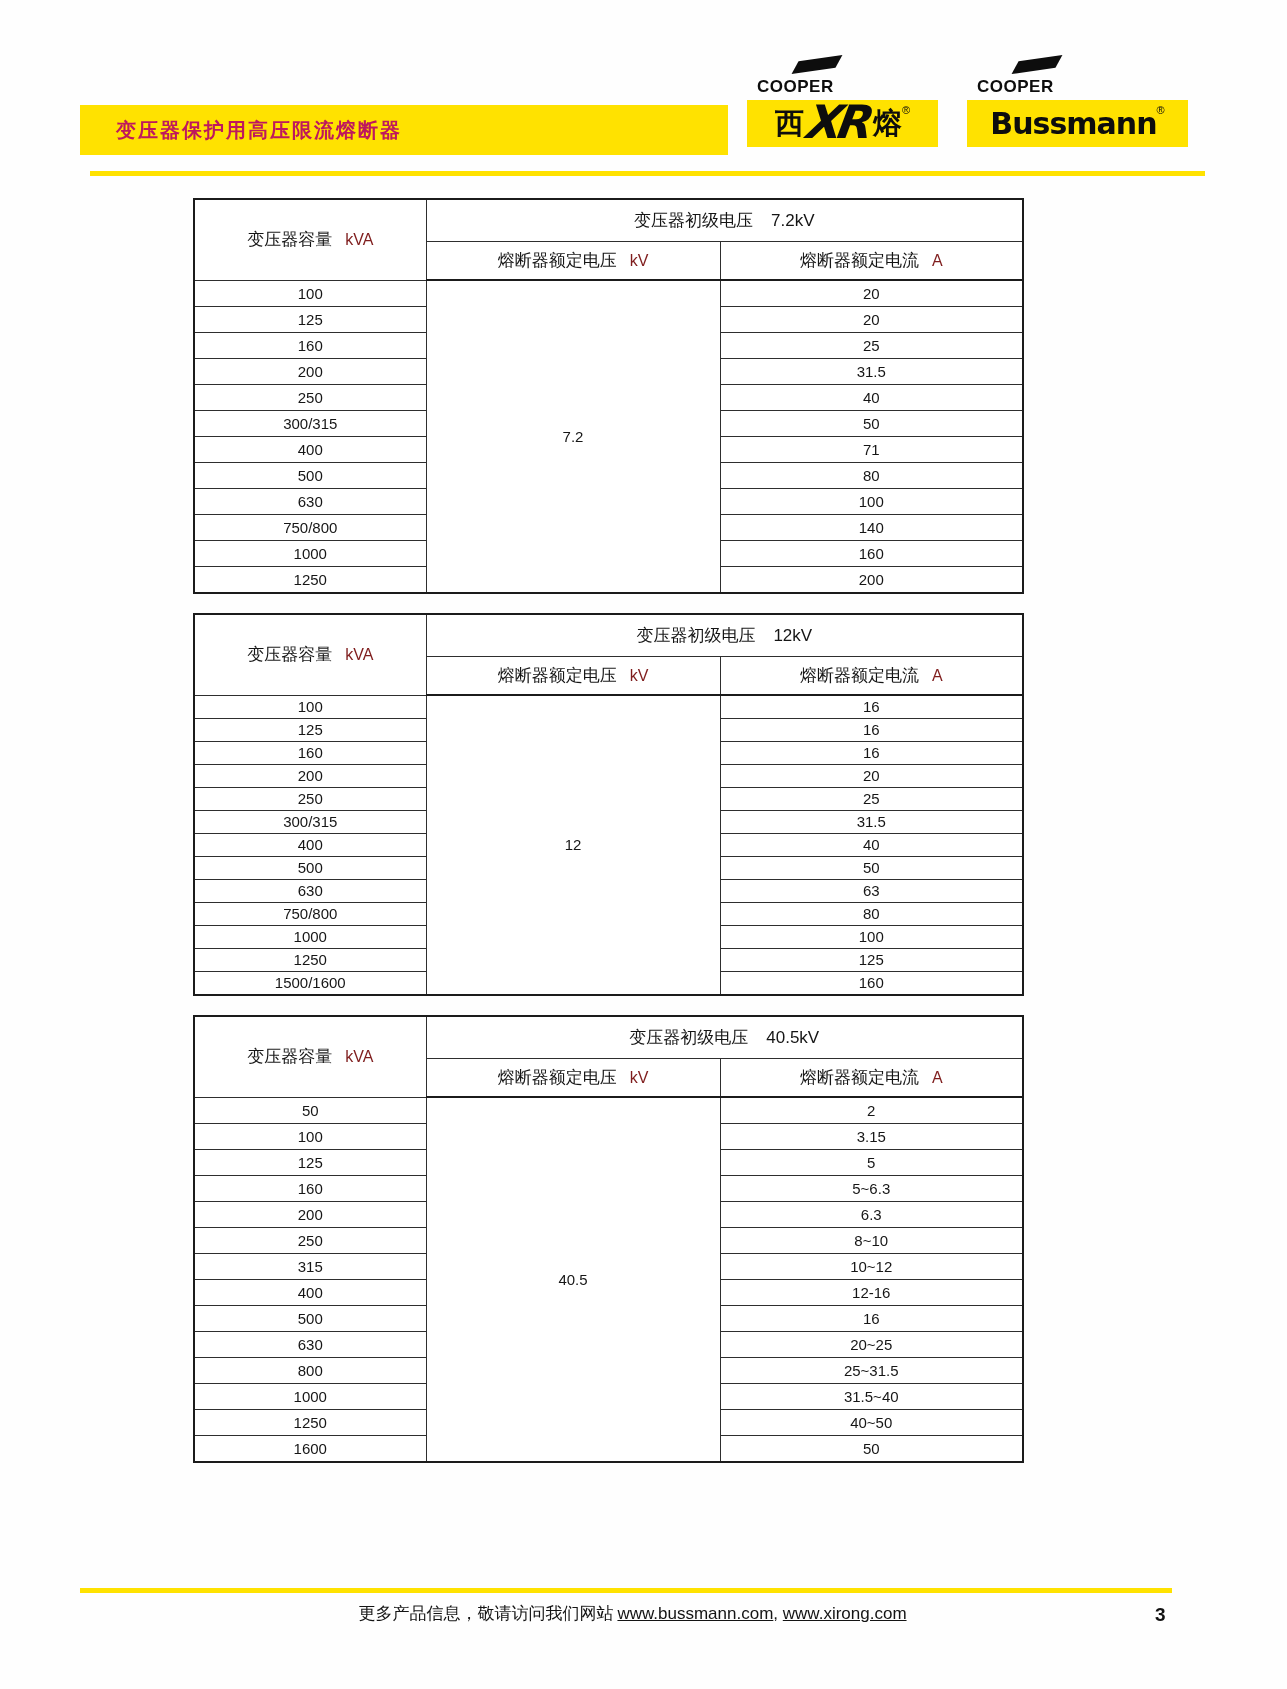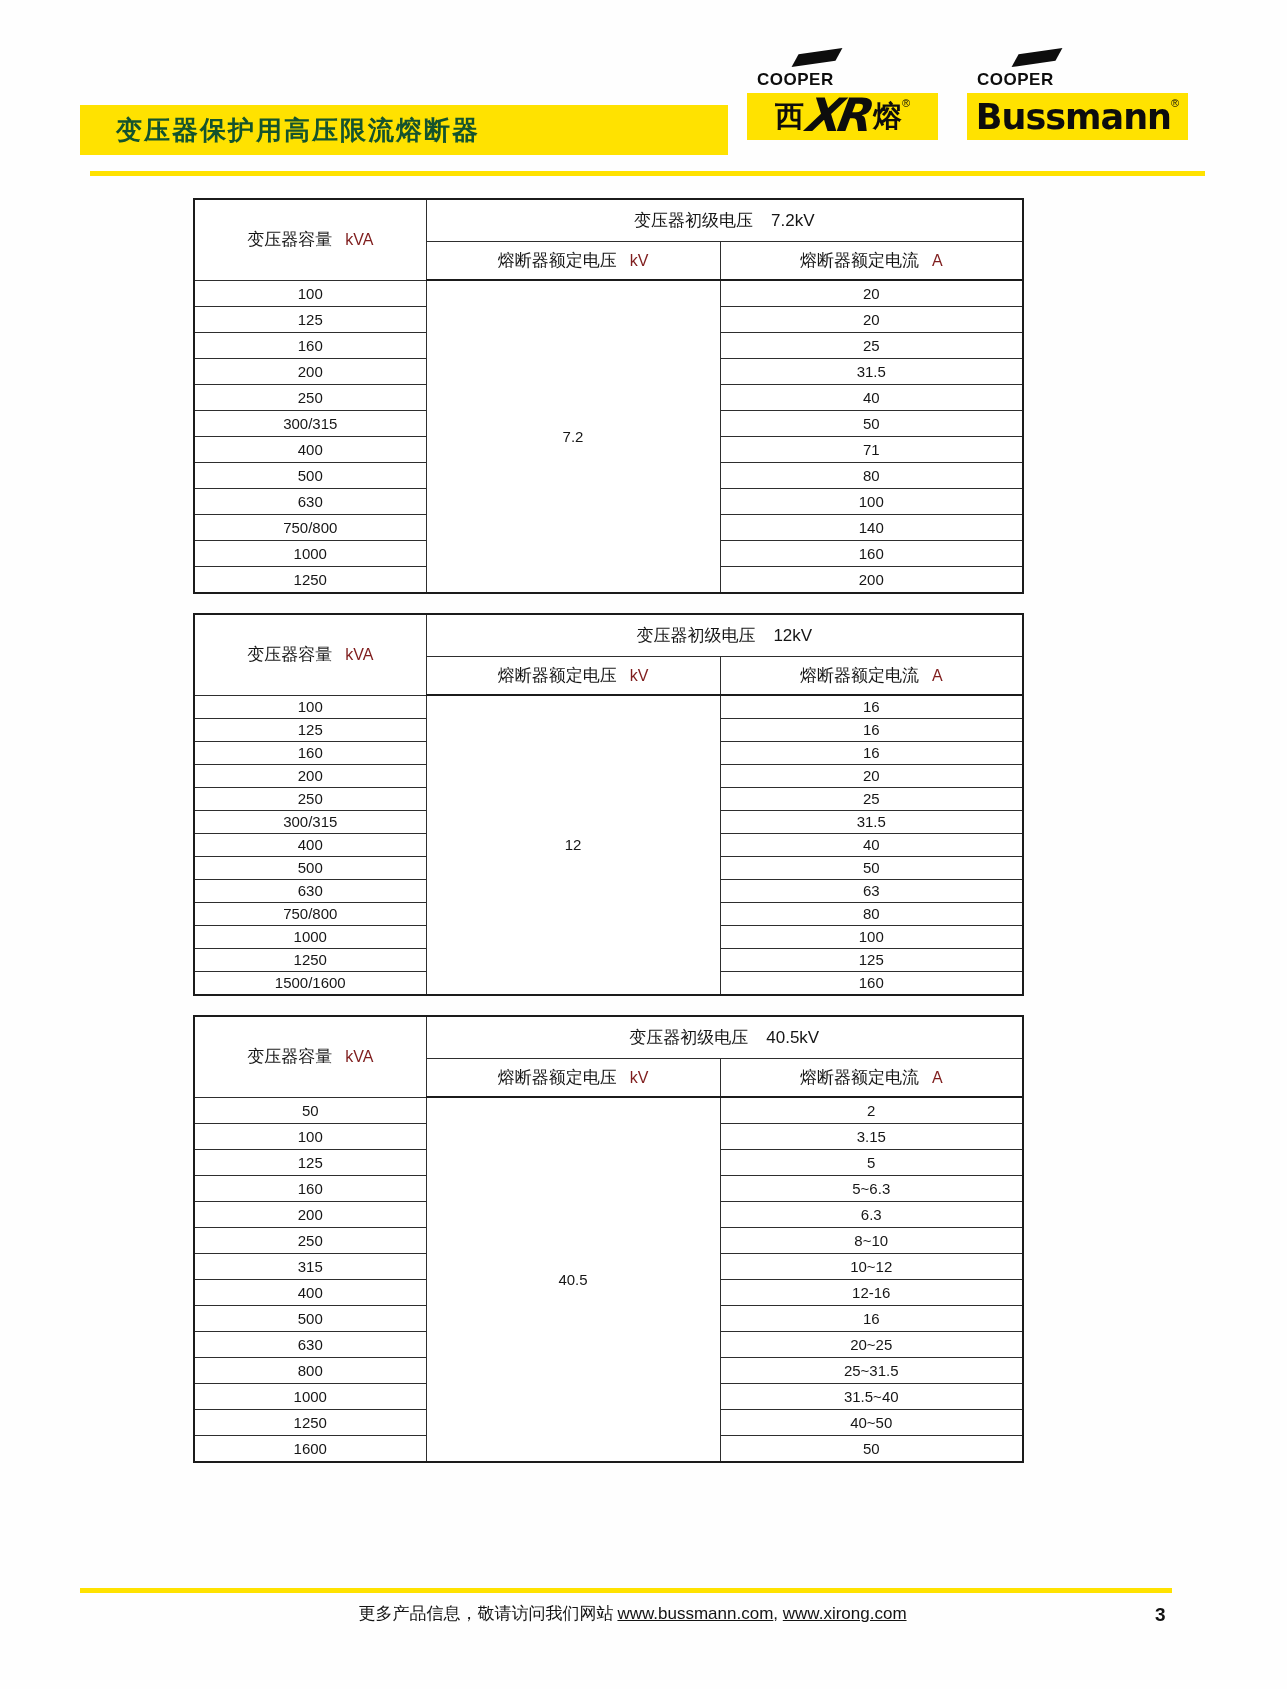--- a/index.html
+++ b/index.html
@@ -14,23 +14,23 @@
   .page { position:relative; width:1287px; height:1689px; background:#fefefe; }
 
   
   .page-header { position:relative; height:157px; }
   .yellow-bar {
     position:absolute; left:80px; top:105px; width:648px; height:50px;
     background:var(--yellow,#FFE200);
     display:flex; align-items:center; padding-left:36px;
   }
   .bar-title {
-    color:#14532d; font-size:26px; font-weight:700; letter-spacing:2px;
-  }
-  .logo-block { position:absolute; top:44px; }
+    color:#be185d; font-size:20px; font-weight:700; letter-spacing:2px;
+  }
+  .logo-block { position:absolute; top:51px; }
   .logo-xr { left:747px; width:191px; }
   .logo-bm { left:967px; width:221px; }
   .cooper-row { position:relative; height:49px; }
   .cooper-word {
     position:absolute; left:10px; bottom:3px;
     font-size:17px; font-weight:800; letter-spacing:0.5px; color:#0d0d0d;
   }
   .cooper-flag {
     position:absolute; left:50px; top:7px; width:40px; height:13px;
     background:#0d0d0d; transform:skewX(-35deg) rotate(-9deg);
@@ -40,21 +40,21 @@
     display:flex; align-items:center; justify-content:center;
     color:#0d0d0d; position:relative;
   }
   .xr-left, .xr-right { font-size:29px; font-weight:900; }
   .xr-mark {
     font-size:46px; font-weight:900; font-style:italic;
     letter-spacing:-5px; margin:0 4px 4px 4px; transform:skewX(-10deg);
     font-family:"DejaVu Sans", sans-serif;
   }
   .bm-name {
-    font-size:35px; font-weight:900; letter-spacing:-1px;
+    font-size:30px; font-weight:900; letter-spacing:-1px;
     font-family:"DejaVu Sans", sans-serif;
   }
   .reg { font-size:11px; align-self:flex-start; margin-top:4px; }
 
   
   .page-title { margin:8px 0 0 115px; font-size:31px; font-weight:700; color:#121212; letter-spacing:1px; }
   .title-rule { margin:14px 0 0 90px; width:1115px; height:5px; background:var(--yellow,#FFE200); }
 
   
   .tables-region { margin:22px 0 0 193px; width:829px; }

